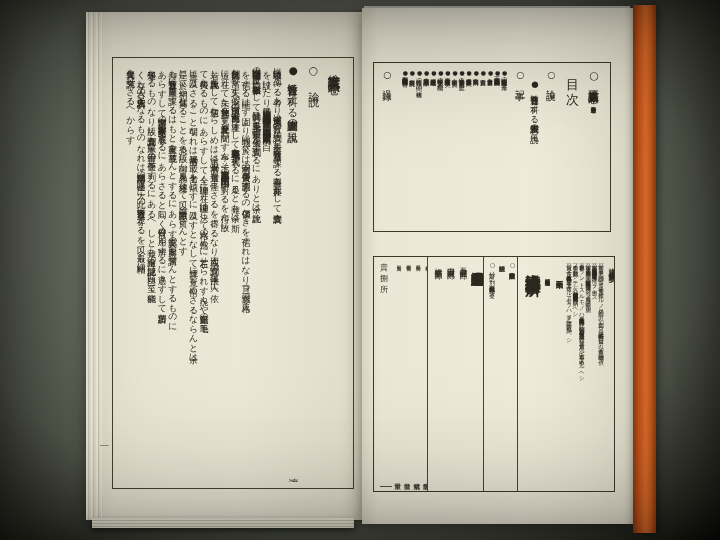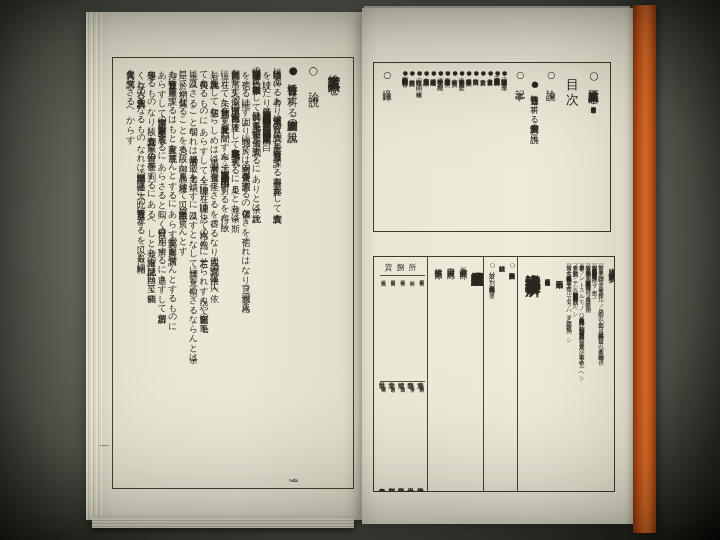--- a/index.html
+++ b/index.html
@@ -71,21 +71,21 @@
   .colo-date{font-size:7.5px;margin:0 2px;padding-top:14px;}
   .office-addr{font-size:5.5px;margin:0 1px;padding-top:14px;}
   .office-name{font-size:15.5px;font-weight:bold;margin:0 2px;letter-spacing:1px;}
   .sec-price{width:34px;}
   .price-flow{height:100%;}
   .price-flow p{font-size:6px;margin:0 1px;}
   .sec-pub{width:56px;}
   .pub-flow{height:100%;}
   .pub-big{font-size:13.5px;font-weight:bold;margin:0 2px;}
   .pub-name{font-size:8px;margin:0 1.5px;letter-spacing:1px;}
-  .sec-sellers{width:50px;display:flex;flex-direction:column;}
+  .sec-sellers{width:50px;display:flex;flex-direction:row;}
   .sellers-label{font-size:8px;text-align:center;letter-spacing:4px;border-bottom:1px solid #57513d;padding:1px 0 2px;}
   .seller-row{flex:1;writing-mode:vertical-rl;text-orientation:upright;padding-top:2px;}
   .seller-row + .seller-row{border-top:1px solid #57513d;}
   .seller{display:flex;flex-direction:row;height:96%;margin:0 .6px;}
   .seller-addr{font-size:4.6px;color:#45402f;letter-spacing:-0.4px;}
   .seller-name{margin-top:auto;font-size:6.4px;}
   .top-edge-line{position:absolute;left:364px;top:6px;width:266px;height:4px;background:#f2efdf;opacity:.8;}
 </style>
 </head>
 <body>

